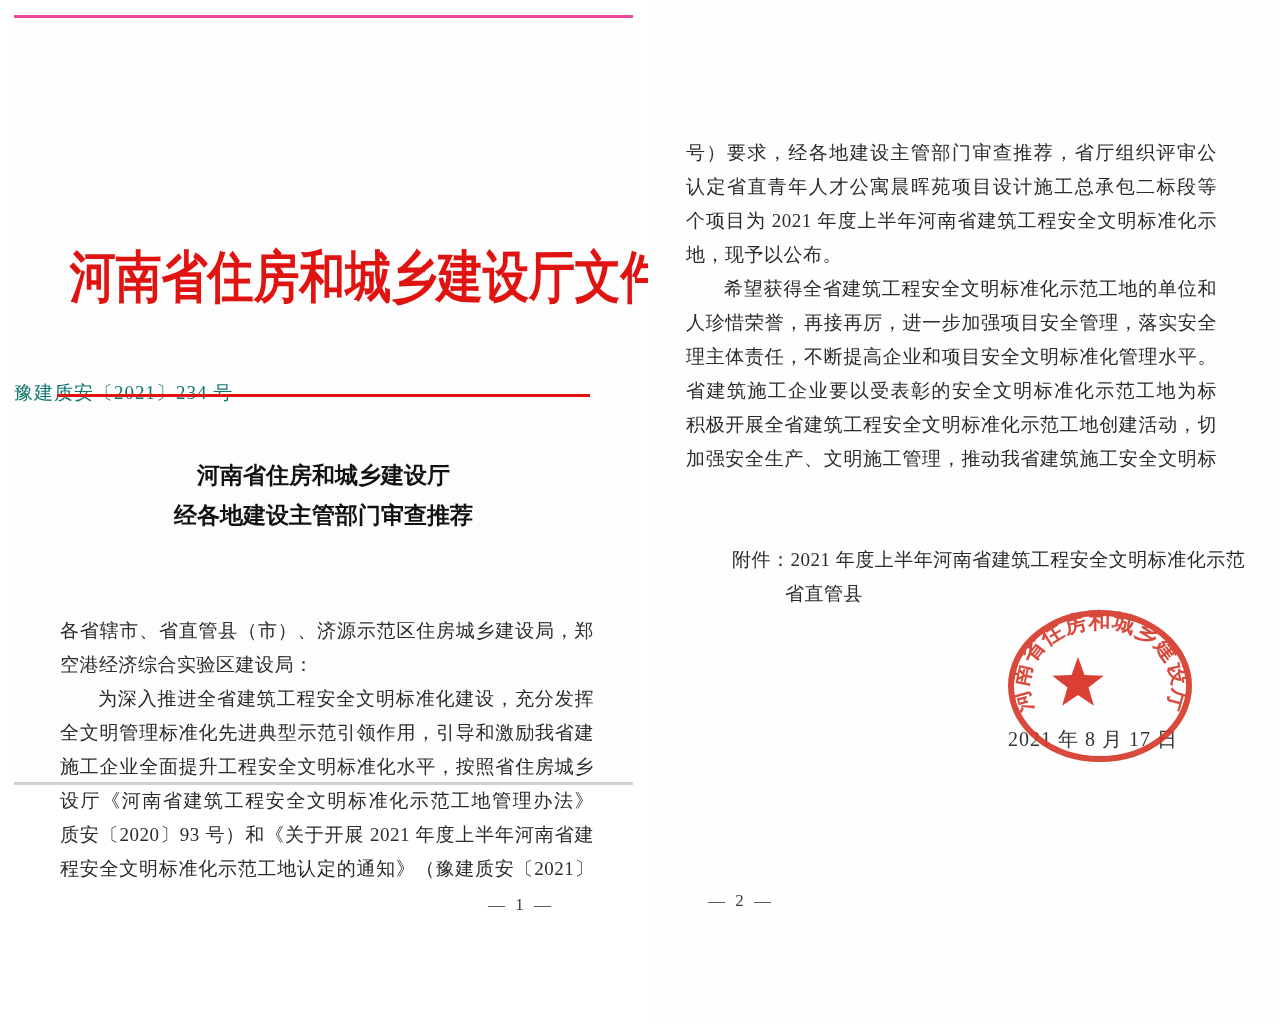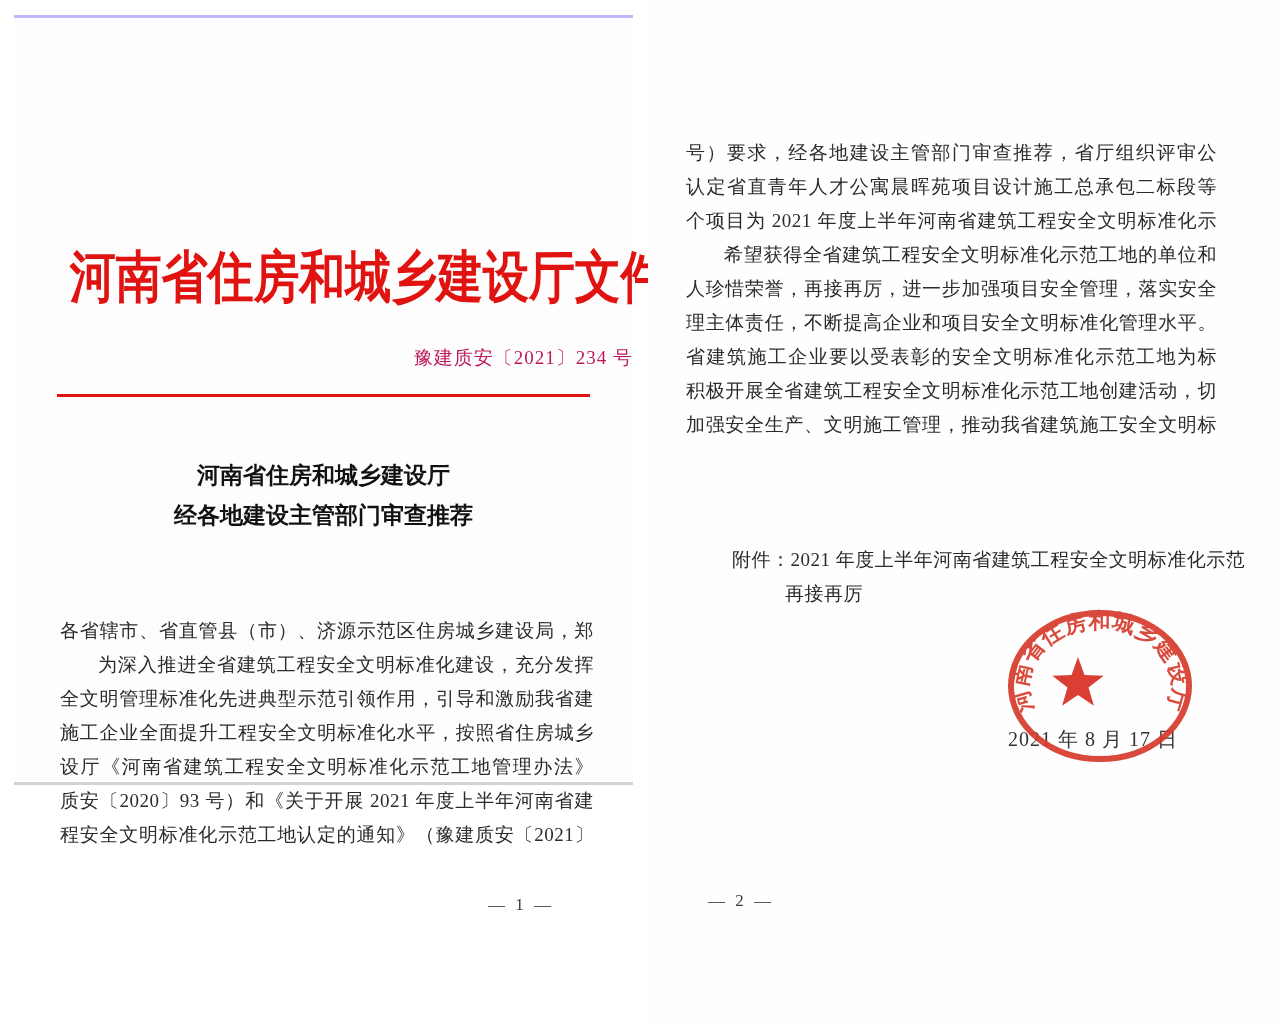--- a/index.html
+++ b/index.html
@@ -9,36 +9,36 @@
     color: #2b2b2b;
     position: relative;
     overflow: hidden;
   }
   .canvas { position: absolute; left: 0; top: 0; width: 1280px; height: 1024px; background: #ffffff; }
 
   
   .page1 {
     position: absolute; left: 14px; top: 15px; width: 619px; height: 770px;
     background: #fdfdfd;
-    border-top: 3px solid #c4b5fd;
+    border-top: 3px solid #ec4899;
     border-bottom: 3px solid #d2d2d6;
   }
   .red-header {
     position: absolute; top: 224px; left: 0; width: 100%;
     text-align: center;
     font-size: 56px; line-height: 70px; font-weight: bold;
     color: #e01310;
     transform: scaleX(0.82);
     transform-origin: 50% 50%;
     white-space: nowrap;
     letter-spacing: 0px;
   }
   .doc-number {
-    position: absolute; top: 327px; left: 0; width: 100%;
-    text-align: right; font-size: 19px; color: #be185d;
+    position: absolute; top: 362px; left: 0; width: 100%;
+    text-align: left; font-size: 19px; color: #0f766e;
     letter-spacing: 1px;
   }
   .red-rule {
     position: absolute; top: 376px; left: 43px; width: 533px; height: 3px;
     background: #e01310;
   }
   .title-block {
     position: absolute; top: 438px; left: 0; width: 100%;
     text-align: center; font-weight: bold; color: #111;
     font-size: 23px; line-height: 40px;
@@ -110,48 +110,50 @@
 
     <div class="red-rule"></div>
 
     <div class="title-block">
       <div class="tline">河南省住房和城乡建设厅</div>
       <div class="tline">经各地建设主管部门审查推荐</div>
     </div>
 
     <div class="body1">
       <div class="line jline">各省辖市、省直管县（市）、济源示范区住房城乡建设局，郑州航</div>
+      <div class="line">空港经济综合实验区建设局：</div>
       <div class="line jline indent">为深入推进全省建筑工程安全文明标准化建设，充分发挥安</div>
       <div class="line jline">全文明管理标准化先进典型示范引领作用，引导和激励我省建筑</div>
       <div class="line jline">施工企业全面提升工程安全文明标准化水平，按照省住房城乡建</div>
       <div class="line jline">设厅《河南省建筑工程安全文明标准化示范工地管理办法》（豫建</div>
       <div class="line jline">质安〔2020〕93 号）和《关于开展 2021 年度上半年河南省建筑工</div>
       <div class="line jline">程安全文明标准化示范工地认定的通知》（豫建质安〔2021〕130</div>
     </div>
 
     <div class="pagenum1">— 1 —</div>
   </div>
 
   <div class="page2">
 
     <div class="body2">
       <div class="line jline">号）要求，经各地建设主管部门审查推荐，省厅组织评审公示，</div>
       <div class="line jline">认定省直青年人才公寓晨晖苑项目设计施工总承包二标段等 167</div>
       <div class="line jline">个项目为 2021 年度上半年河南省建筑工程安全文明标准化示范工</div>
+      <div class="line">地，现予以公布。</div>
       <div class="line jline indent">希望获得全省建筑工程安全文明标准化示范工地的单位和个</div>
       <div class="line jline">人珍惜荣誉，再接再厉，进一步加强项目安全管理，落实安全管</div>
       <div class="line jline">理主体责任，不断提高企业和项目安全文明标准化管理水平。全</div>
       <div class="line jline">省建筑施工企业要以受表彰的安全文明标准化示范工地为标杆，</div>
       <div class="line jline">积极开展全省建筑工程安全文明标准化示范工地创建活动，切实</div>
       <div class="line jline">加强安全生产、文明施工管理，推动我省建筑施工安全文明标准</div>
     </div>
 
     <div class="attach">
       <div class="line l1">附件：2021 年度上半年河南省建筑工程安全文明标准化示范</div>
-      <div class="line l2">再接再厉</div>
+      <div class="line l2">省直管县</div>
     </div>
 
     <div class="date">2021 年 8 月 17 日</div>
 
     <svg class="seal" viewBox="0 0 192 160" xmlns="http://www.w3.org/2000/svg">
       <defs>
         <path id="sealArc" d="M 27.5 94 A 72 58 0 1 1 166.5 94" fill="none"></path>
       </defs>
       <ellipse cx="97" cy="79" rx="89" ry="73" fill="none" stroke="#d63a2c" stroke-width="6"></ellipse>
       <polygon fill="#d92f22" points="75,50 81.5,68.1 100.7,68.7 85.5,80.4 90.9,98.8 75,88 59.1,98.8 64.5,80.4 49.3,68.7 68.5,68.1"></polygon>

